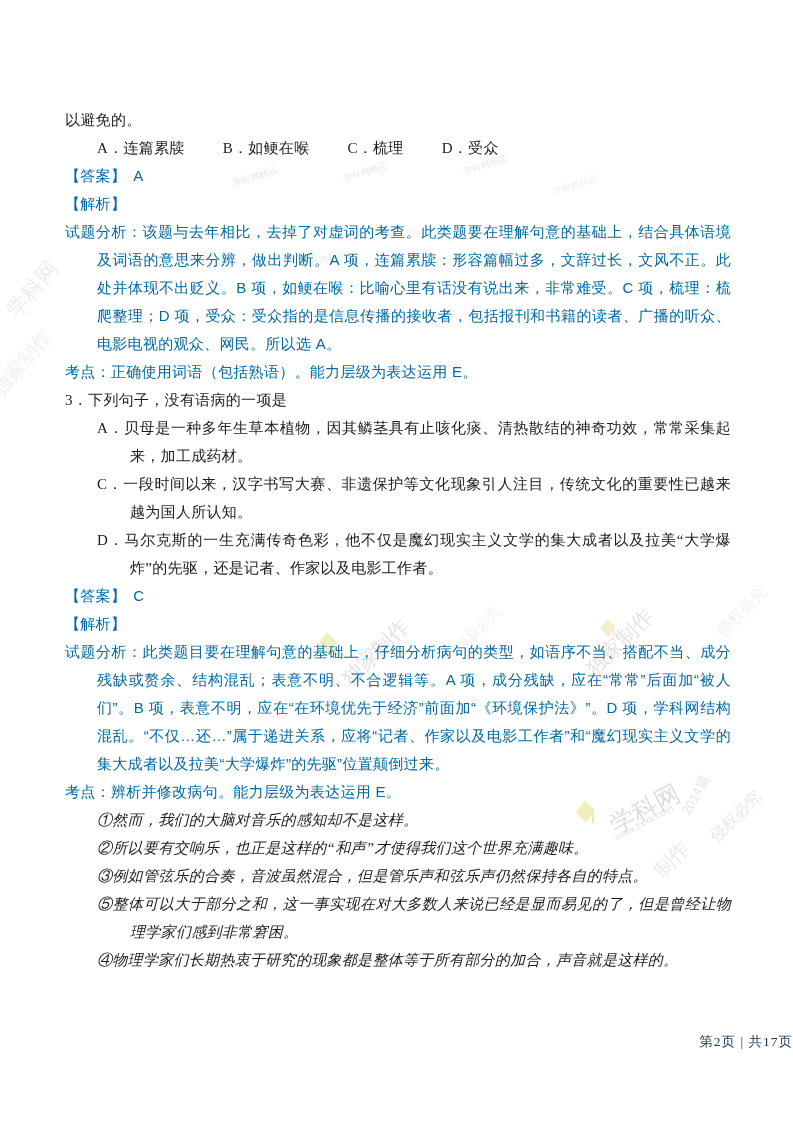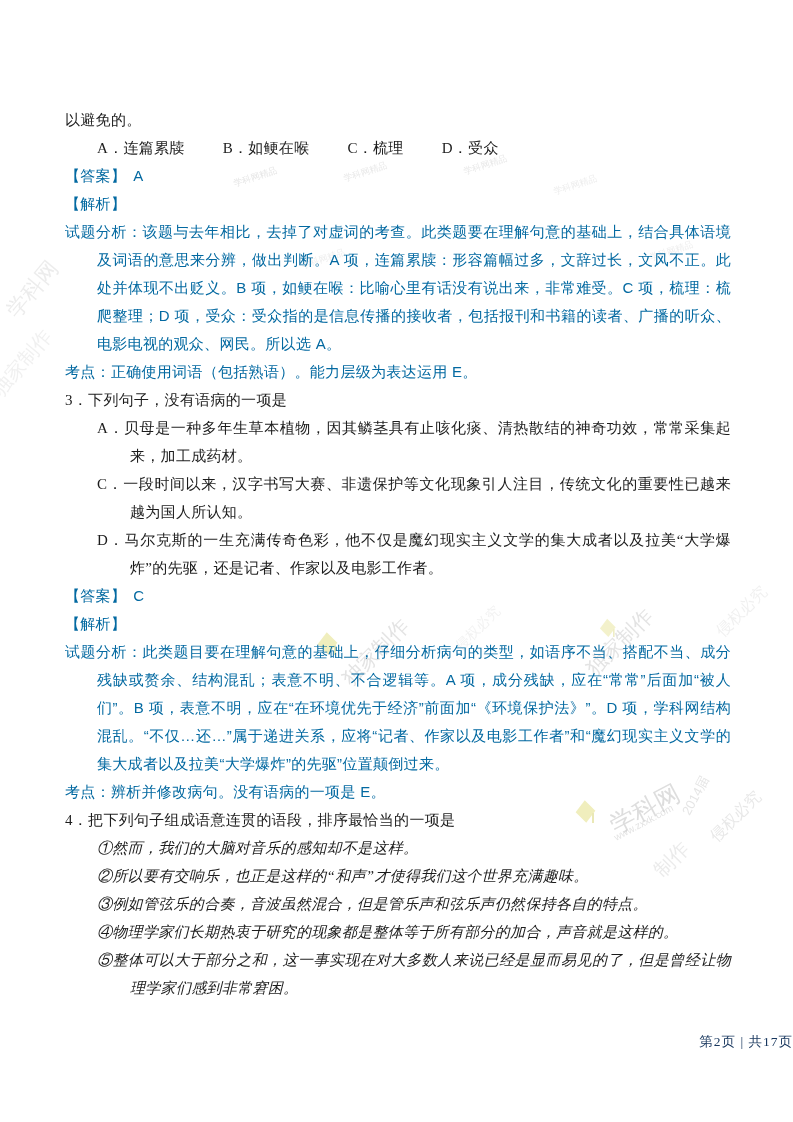--- a/index.html
+++ b/index.html
@@ -145,28 +145,25 @@
     </div>
     <div class="blk opt just">
       <span>D．</span><span>马尔克斯的一生充满传奇色彩，他不仅是魔幻现实主义文学的集大成者以及拉美“大学爆炸”的先驱，还是记者、作家以及电影工作者。</span>
     </div>
 
     <p class="red mt2">
       <span>【答案】</span><span class="ans-val">C</span>
     </p>
     <p class="red mt2">【解析】</p>
     <p class="red hang-sm just mt2">试题分析：此类题目要在理解句意的基础上，仔细分析病句的类型，如语序不当、搭配不当、成分残缺或赘余、结构混乱；表意不明、不合逻辑等。A 项，成分残缺，应在“常常”后面加“被人们”。B 项，表意不明，应在“在环境优先于经济”前面加“《环境保护法》”。D 项，学科网结构混乱。“不仅…还…”属于递进关系，应将“记者、作家以及电影工作者”和“魔幻现实主义文学的集大成者以及拉美“大学爆炸”的先驱”位置颠倒过来。</p>
-    <p class="red mt2">考点：辨析并修改病句。没有语病的一项是 E。</p>
+    <p class="red mt2">考点：辨析并修改病句。能力层级为表达运用 E。</p>
 
-    <p class="mt3">
-      <span>4．</span><span>把下列句子组成语意连贯的语段，排序最恰当的一项是</span>
-    </p>
     <div class="blk opt kai just">①然而，我们的大脑对音乐的感知却不是这样。</div>
     <div class="blk opt kai just">②所以要有交响乐，也正是这样的“和声”才使得我们这个世界充满趣味。</div>
     <div class="blk opt kai just">③例如管弦乐的合奏，音波虽然混合，但是管乐声和弦乐声仍然保持各自的特点。</div>
+    <div class="blk opt kai just">⑤整体可以大于部分之和，这一事实现在对大多数人来说已经是显而易见的了，但是曾经让物理学家们感到非常窘困。</div>
     <div class="blk opt kai just">④物理学家们长期热衷于研究的现象都是整体等于所有部分的加合，声音就是这样的。</div>
-    <div class="blk opt kai just">⑤整体可以大于部分之和，这一事实现在对大多数人来说已经是显而易见的了，但是曾经让物理学家们感到非常窘困。</div>
 
   </main>
 
   <div class="footer">第2页 | 共17页</div>
 
 </div>
 
 </body></html>

